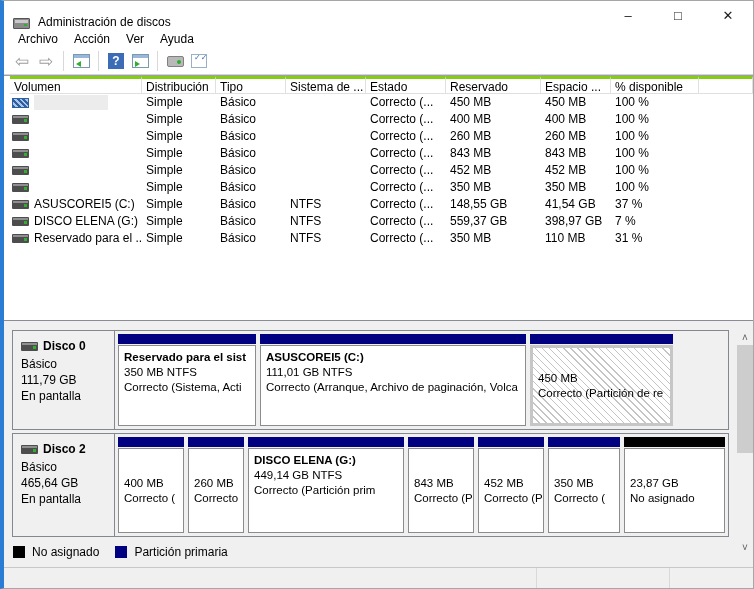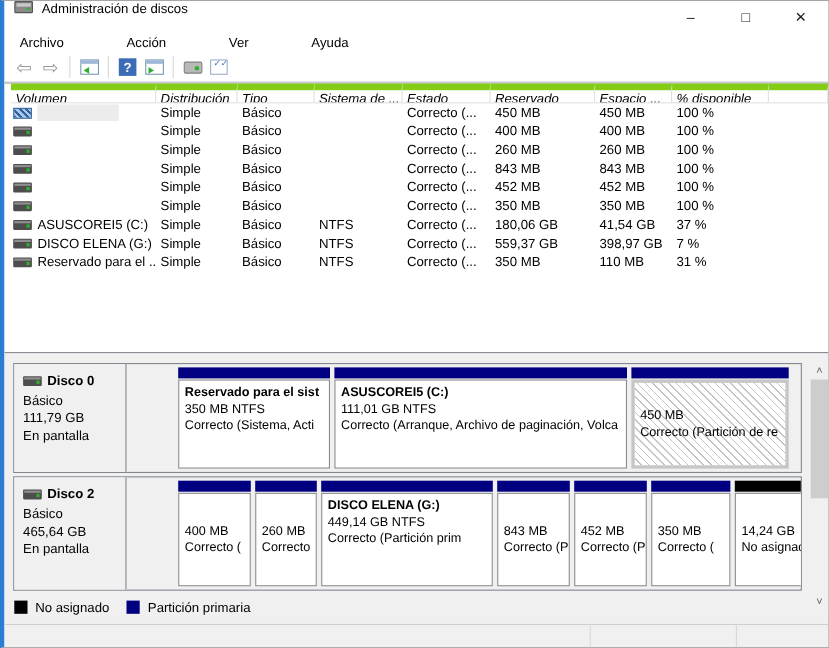--- a/index.html
+++ b/index.html
@@ -6,64 +6,64 @@
   html,body { width:754px; height:589px; }
   body {
     font-family:"Liberation Sans", sans-serif;
     font-size:12px; color:#000; background:#fff;
     border-left:4px solid #2b7cd3;
     border-top:1px solid #a6a6a6; border-right:1px solid #a6a6a6; border-bottom:1px solid #a6a6a6;
     overflow:hidden; position:relative;
   }
 
   
-  .titlebar { height:28px; display:flex; align-items:flex-start; background:#fff; padding-left:9px; }
+  .titlebar { height:28px; display:flex; align-items:flex-end; background:#fff; padding-left:9px; }
   .app-icon { width:17px; height:11px; background:#8a8a8a; border:1px solid #555; border-radius:1px; position:relative; margin-right:8px; }
   .app-icon::before { content:""; position:absolute; left:1px; top:1px; right:1px; height:3px; background:#c9c9c9; }
   .app-icon::after { content:""; position:absolute; right:2px; bottom:2px; width:3px; height:2px; background:#2fae2f; }
   .title-text { font-size:12px; }
   .win-controls { margin-left:auto; display:flex; height:100%; }
   .win-btn { width:50px; height:100%; display:flex; align-items:center; justify-content:center; font-size:13px; color:#1a1a1a; font-weight:400; }
 
   
-  .menubar { height:19px; display:flex; align-items:center; padding-left:6px; background:#fff;gap:41px; }
+  .menubar { height:19px; display:flex; align-items:center; padding-left:6px; background:#fff; }
   .menu-item { padding:0 8px; font-size:12px; }
 
   
   .toolbar { height:27px; display:flex; align-items:center; padding-left:6px; background:#fff; border-bottom:1px solid #d4d4d4; }
   .tb-sep { width:1px; height:20px; background:#d8d8d8; margin:0 5px; }
   .tb-btn { width:24px; height:22px; display:flex; align-items:center; justify-content:center; }
   .arrow-glyph { font-size:17px; color:#9a9a9a; line-height:1; }
   .panel-icon { width:17px; height:14px; border:1px solid #7a98af; background:#fff; position:relative; }
   .panel-icon::before { content:""; position:absolute; left:0; top:0; right:0; height:3px; background:#9ab6d8; }
   .panel-icon .tri-l { position:absolute; left:2px; top:6px; width:0; height:0; border-top:3px solid transparent; border-bottom:3px solid transparent; border-right:5px solid #2fae2f; }
   .panel-icon .tri-r { position:absolute; left:2px; top:6px; width:0; height:0; border-top:3px solid transparent; border-bottom:3px solid transparent; border-left:5px solid #2fae2f; }
   .help-icon { width:16px; height:16px; background:#3b6cb5; color:#fff; font-weight:bold; font-size:12px; display:flex; align-items:center; justify-content:center; }
   .popup-icon { width:17px; height:11px; background:#b9b9b9; border:1px solid #808080; border-radius:2px; position:relative; }
   .popup-icon::after { content:""; position:absolute; right:2px; top:3px; width:4px; height:4px; background:#2fae2f; border-radius:50%; }
   .check-icon { width:16px; height:14px; background:#fff; border:1px solid #9ab0c6; position:relative; font-size:8px; color:#3b6cb5; line-height:6px; padding-left:2px; }
 
   
   .volume-list { height:245px; background:#fff; border-top:1px solid #9aa0a5; padding-left:6px; }
   .vheader, .vrow { display:grid; grid-template-columns:132px 74px 70px 80px 80px 95px 70px 88px 1fr; }
   .vheader { height:18px; border-bottom:1px solid #e0e0e0; }
-  .vheader .hcell { line-height:17px; padding-left:4px; border-right:1px solid #e0e0e0; border-top:6px solid #84cc16; white-space:nowrap; overflow:hidden;font-style:italic; }
+  .vheader .hcell { line-height:17px; padding-left:4px; border-right:1px solid #e0e0e0; border-top:3px solid #84cc16; white-space:nowrap; overflow:hidden; }
   .vrow { height:17px; }
   .vrow .cell { line-height:17px; padding-left:4px; white-space:nowrap; overflow:hidden; }
   .namecell { display:flex; align-items:center; padding-left:2px !important; }
   .icon-disk { width:17px; height:9px; background:#4d4d4d; border-radius:1px; position:relative; flex:0 0 17px; margin-right:5px; }
   .icon-disk::before { content:""; position:absolute; left:1px; top:1px; right:1px; height:2px; background:#8f8f8f; }
   .icon-disk::after { content:""; position:absolute; right:2px; bottom:2px; width:3px; height:3px; background:#2fae2f; }
   .icon-hatched { width:17px; height:10px; flex:0 0 17px; margin-right:5px;
      background:repeating-linear-gradient(45deg,#2e5f9e 0 2px,#a9c6e8 2px 4px); border:1px solid #2e5f9e; }
   .sel-highlight { display:inline-block; background:#ececec; height:15px; width:74px; }
 
   
   .graph-pane { height:247px; background:#f0f0f0; border-top:1px solid #898c95; padding:9px 24px 0 8px; position:relative; }
-  .disk-row { display:flex; border:1px solid #828790; background:#f0f0f0; margin-bottom:3px;gap:44px; }
+  .disk-row { display:flex; border:1px solid #828790; background:#f0f0f0; margin-bottom:3px; }
   .disk-row.d0 { height:100px; }
   .disk-row.d2 { height:104px; }
   .disk-label { width:102px; flex:0 0 102px; border-right:1px solid #828790; padding:8px 0 0 8px; background:#f0f0f0; }
   .disk-title-line { display:flex; align-items:center; margin-bottom:3px; }
   .disk-label .icon-disk { margin-right:5px; }
   .disk-name { font-weight:bold; font-size:12px; }
   .disk-meta { font-size:12px; line-height:16px; }
   .part-area { flex:1; display:flex; gap:4px; padding:3px; overflow:hidden; }
   .partition { display:flex; flex-direction:column; }
   .pbar { height:10px; background:#000080; margin-bottom:1px; flex:0 0 10px; }
@@ -249,21 +249,21 @@
 
   <div class="vrow">
     <div class="cell namecell">
         <span class="icon-disk"></span>
         <span>ASUSCOREI5 (C:)</span>
       </div>
     <div class="cell">Simple</div>
     <div class="cell">Básico</div>
     <div class="cell">NTFS</div>
     <div class="cell">Correcto (...</div>
-    <div class="cell">180,06 GB</div>
+    <div class="cell">148,55 GB</div>
     <div class="cell">41,54 GB</div>
     <div class="cell">37 %</div>
     <div class="cell"></div>
   </div>
 
   <div class="vrow">
     <div class="cell namecell">
         <span class="icon-disk"></span>
         <span>DISCO ELENA (G:)</span>
       </div>
@@ -383,21 +383,21 @@
       <div class="partition" style="width:72px; flex:0 0 72px;">
         <div class="pbar"></div>
         <div class="pbody centered">
           <div class="pline">350 MB</div>
           <div class="pline">Correcto (</div>
         </div>
       </div>
       <div class="partition" style="flex:1;">
         <div class="pbar black"></div>
         <div class="pbody centered">
-          <div class="pline">14,24 GB</div>
+          <div class="pline">23,87 GB</div>
           <div class="pline">No asignado</div>
         </div>
       </div>
     </div>
   </div>
 
   <div class="legend">
     <div class="legend-item">
       <span class="legend-swatch" style="background:#000000;"></span>
       <span>No asignado</span>

